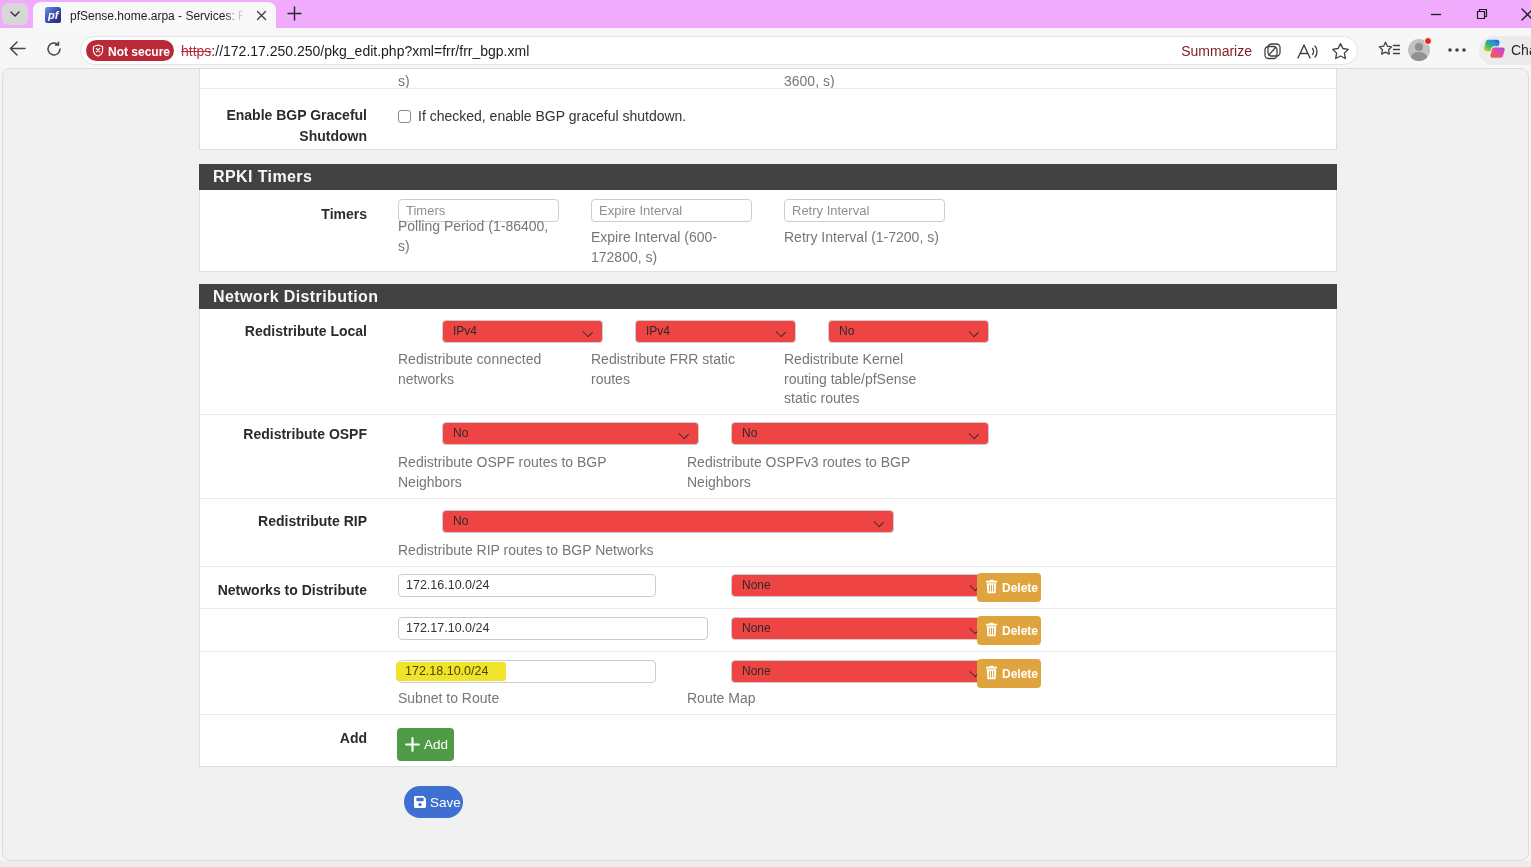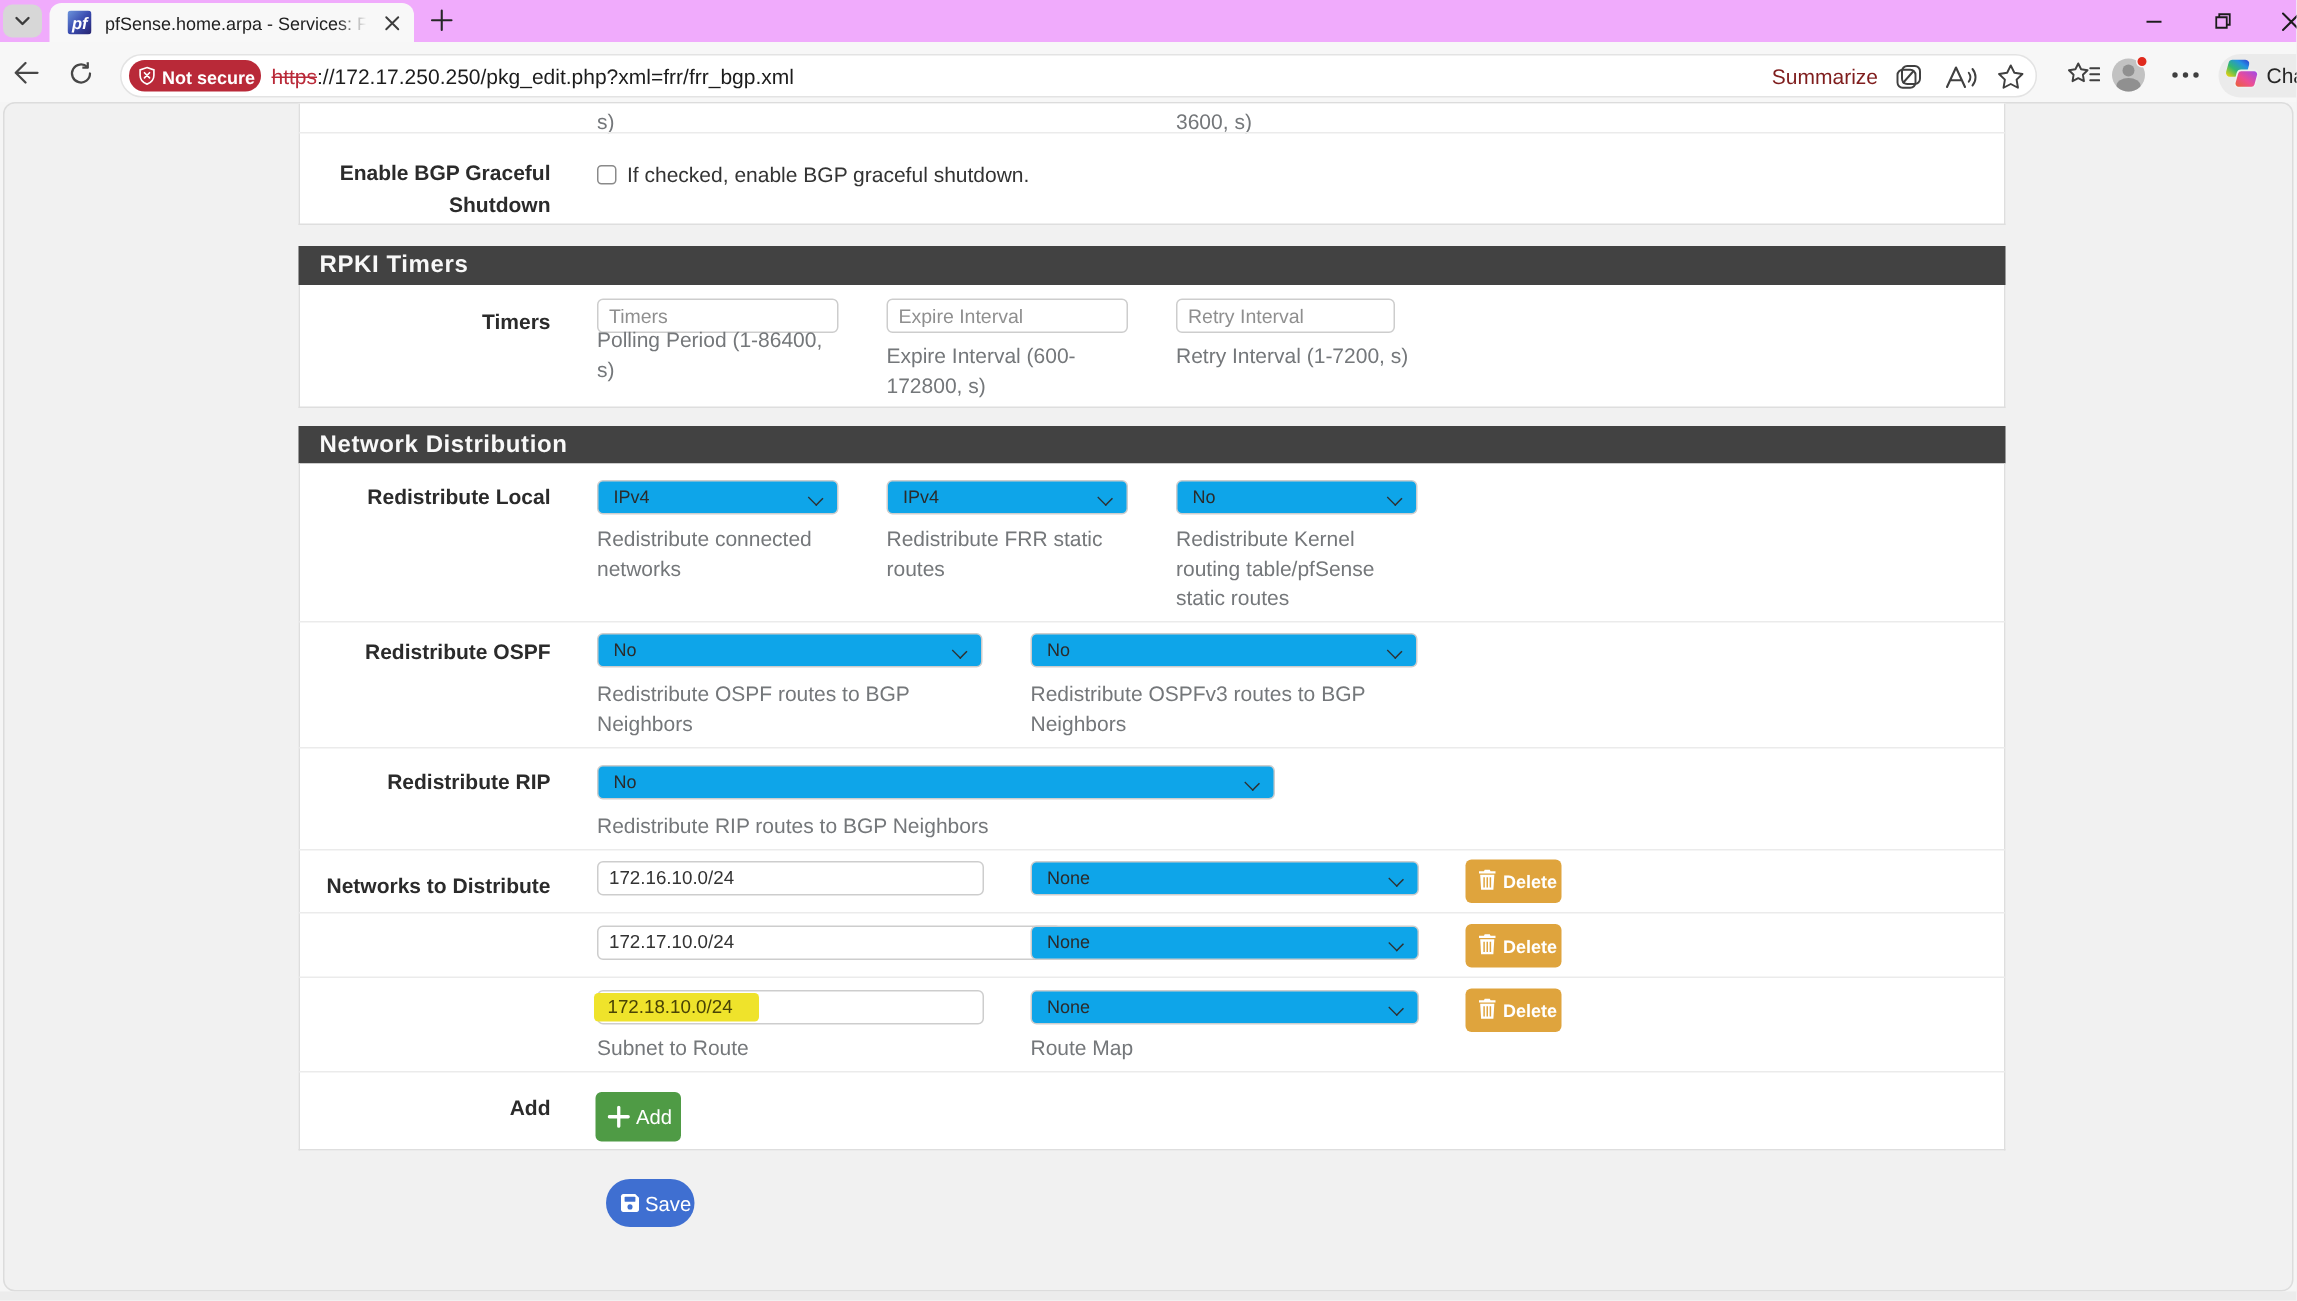--- a/index.html
+++ b/index.html
@@ -30,21 +30,21 @@
   
   .panel { position:absolute; left:196px; width:1138px; background:#fff; border:1px solid #dedede; }
   .phead { position:absolute; left:196px; width:1138px; height:26px; background:#424242; }
   .phead span { position:absolute; left:14px; top:4px; color:#f8f8f8; font-weight:700; font-size:16px; letter-spacing:0.4px; }
   .rowline { position:absolute; left:196px; width:1138px; height:0; border-top:1px solid #ebebeb; }
   .lbl { position:absolute; font-weight:700; font-size:14px; color:#2b2b2b; text-align:right; line-height:21px; }
   .help { position:absolute; font-size:14px; color:#74777a; line-height:19.5px; }
   .txt  { position:absolute; font-size:14px; color:#333; }
   .inp { position:absolute; height:23px; background:#fff; border:1px solid #cdcdcd; border-radius:4px; font-size:12.5px; color:#333; padding:0 0 0 7px; line-height:21px; }
   .inp.ph { color:#8f8f8f; font-size:13px; }
-  .sel { position:absolute; height:23px; background:#0ea5e9; border:1px solid #cdcdcd; border-radius:4px; font-size:12px; color:#2b2b2b; padding:0 0 0 10px; line-height:21px; }
+  .sel { position:absolute; height:23px; background:#ef4444; border:1px solid #cdcdcd; border-radius:4px; font-size:12px; color:#2b2b2b; padding:0 0 0 10px; line-height:21px;margin-left:44px; }
   .sel:after { content:""; position:absolute; right:11px; top:7px; width:6.5px; height:6.5px; border-right:1.7px solid #2f2f2f; border-bottom:1.7px solid #2f2f2f; transform:rotate(45deg) scale(1,0.85); transform-origin:center; }
   .chk { position:absolute; width:13px; height:13px; border:1px solid #8a8a8a; border-radius:3px; background:#fff; }
   .btn-del { position:absolute; left:974px; width:64px; height:29px; background:#dfa43d; border-radius:4px; color:#fff; }
   .btn-del .t { position:absolute; left:25px; top:8px; font-size:12px; font-weight:700; }
   .btn-del svg { position:absolute; left:8px; top:6px; }
   #hl { position:absolute; background:#efe32b; border-radius:3px; }
 </style>
 </head>
 <body>
 
@@ -164,21 +164,21 @@
   <div class="chk" style="left:395px;top:41px"></div>
   <div class="txt" style="left:415px;top:39px">If checked, enable BGP graceful shutdown.</div>
 
   <div class="phead" style="top:95px">
       <span>RPKI Timers</span>
     </div>
   <div class="panel" style="top:121px;height:82px;border-top:none"></div>
   <div class="lbl" style="left:194px;top:135px;width:170px">Timers</div>
   <div class="inp ph" style="left:395px;top:130px;width:161px">Timers</div>
   <div class="inp ph" style="left:588px;top:130px;width:161px">Expire Interval</div>
-  <div class="inp ph" style="left:781px;top:130px;width:146px">Retry Interval</div>
+  <div class="inp ph" style="left:781px;top:130px;width:161px">Retry Interval</div>
   <div class="help" style="left:395px;top:148px;width:162px">Polling Period (1-86400, s)</div>
   <div class="help" style="left:588px;top:159px;width:140px">Expire Interval (600-172800, s)</div>
   <div class="help" style="left:781px;top:159px;width:180px">Retry Interval (1-7200, s)</div>
 
   <div class="phead" style="top:215px;height:25px">
       <span>Network Distribution</span>
     </div>
   <div class="panel" style="top:240px;height:458px;border-top:none"></div>
 
   <div class="lbl" style="left:194px;top:252px;width:170px">Redistribute Local</div>
@@ -192,21 +192,21 @@
 
   <div class="lbl" style="left:194px;top:355px;width:170px">Redistribute OSPF</div>
   <div class="sel" style="left:395px;top:353px;width:257px">No</div>
   <div class="sel" style="left:684px;top:353px;width:258px">No</div>
   <div class="help" style="left:395px;top:384px;width:220px">Redistribute OSPF routes to BGP Neighbors</div>
   <div class="help" style="left:684px;top:384px;width:240px">Redistribute OSPFv3 routes to BGP Neighbors</div>
   <div class="rowline" style="top:429px"></div>
 
   <div class="lbl" style="left:194px;top:442px;width:170px">Redistribute RIP</div>
   <div class="sel" style="left:395px;top:441px;width:452px">No</div>
-  <div class="help" style="left:395px;top:472px;width:350px">Redistribute RIP routes to BGP Neighbors</div>
+  <div class="help" style="left:395px;top:472px;width:350px">Redistribute RIP routes to BGP Networks</div>
   <div class="rowline" style="top:497px"></div>
 
   <div class="lbl" style="left:194px;top:511px;width:170px">Networks to Distribute</div>
   <div class="inp" style="left:395px;top:505px;width:258px">172.16.10.0/24</div>
   <div class="sel" style="left:684px;top:505px;width:259px">None</div>
   <div class="btn-del" style="top:504px">
       <svg width="13" height="15" viewBox="0 0 13 15">
         <path d="M4.8 0.8h3.4l0.5 1H12v1.6H1V1.8h3.3z" fill="#fff"></path>
         <path d="M1.8 4.2h9.4l-0.6 10H2.4z" fill="#fff"></path>
         <path d="M4.4 5.8v6.8M6.5 5.8v6.8M8.6 5.8v6.8" stroke="#dfa43d" stroke-width="1"></path>

